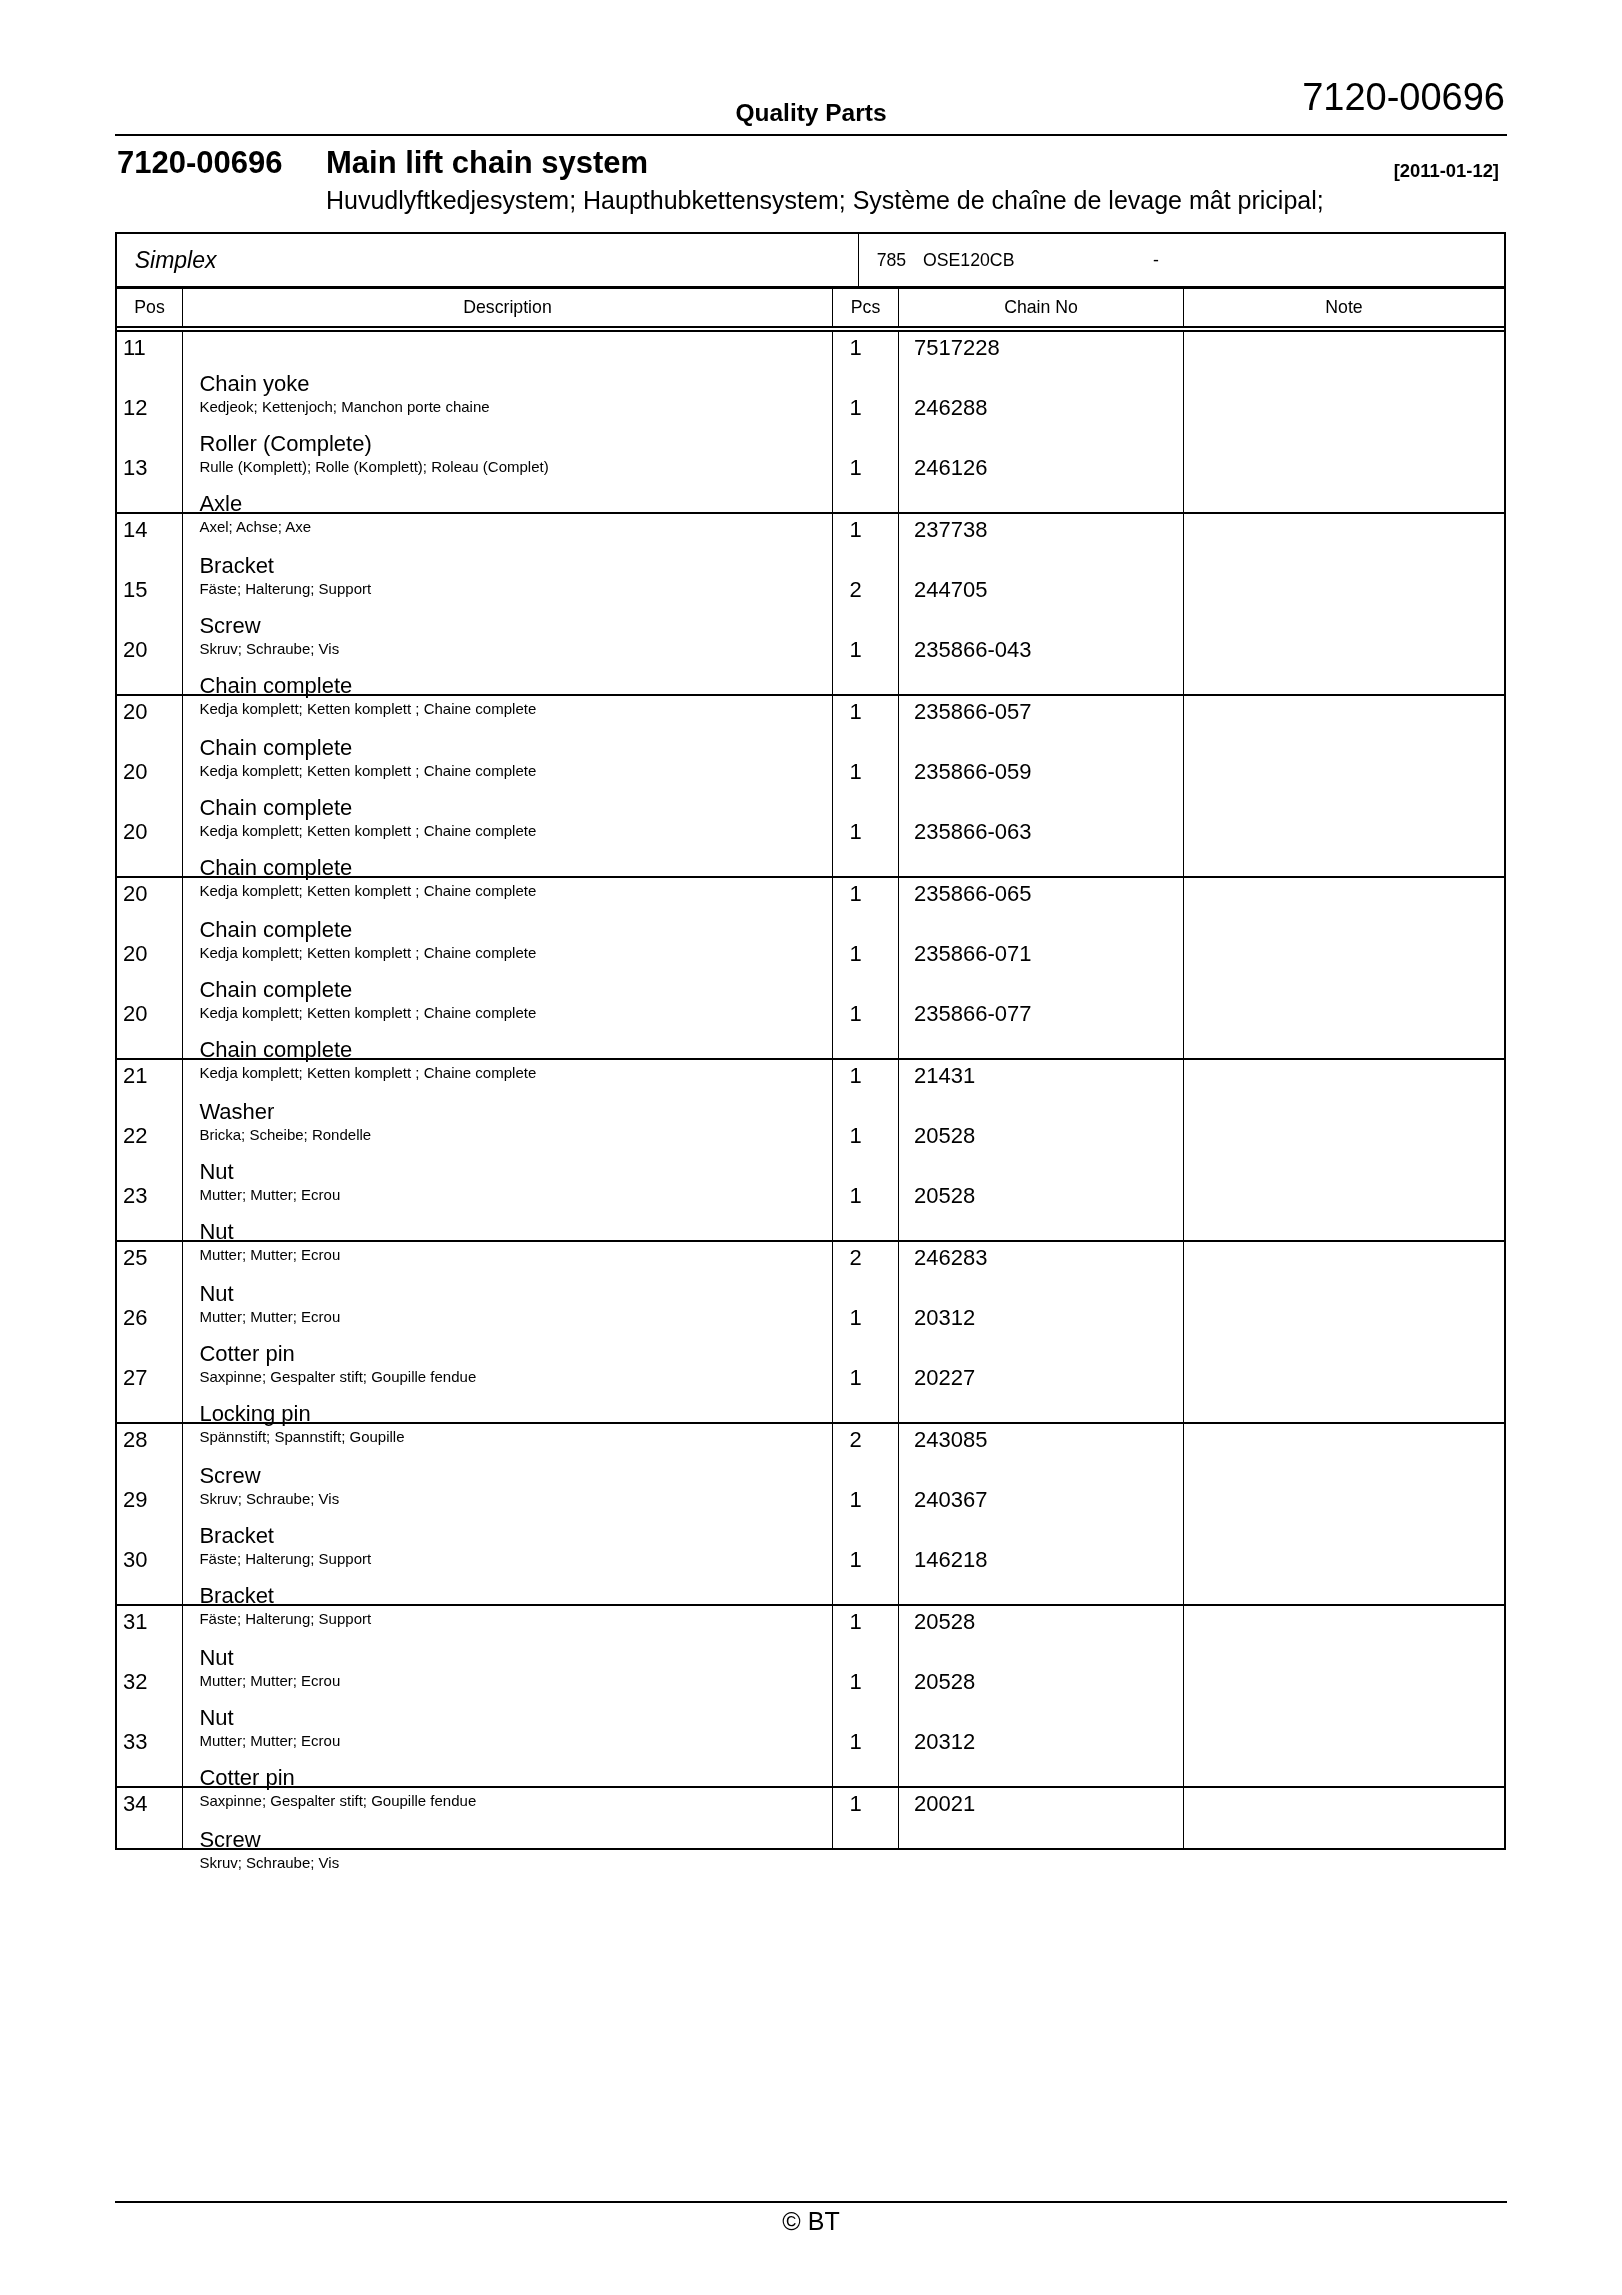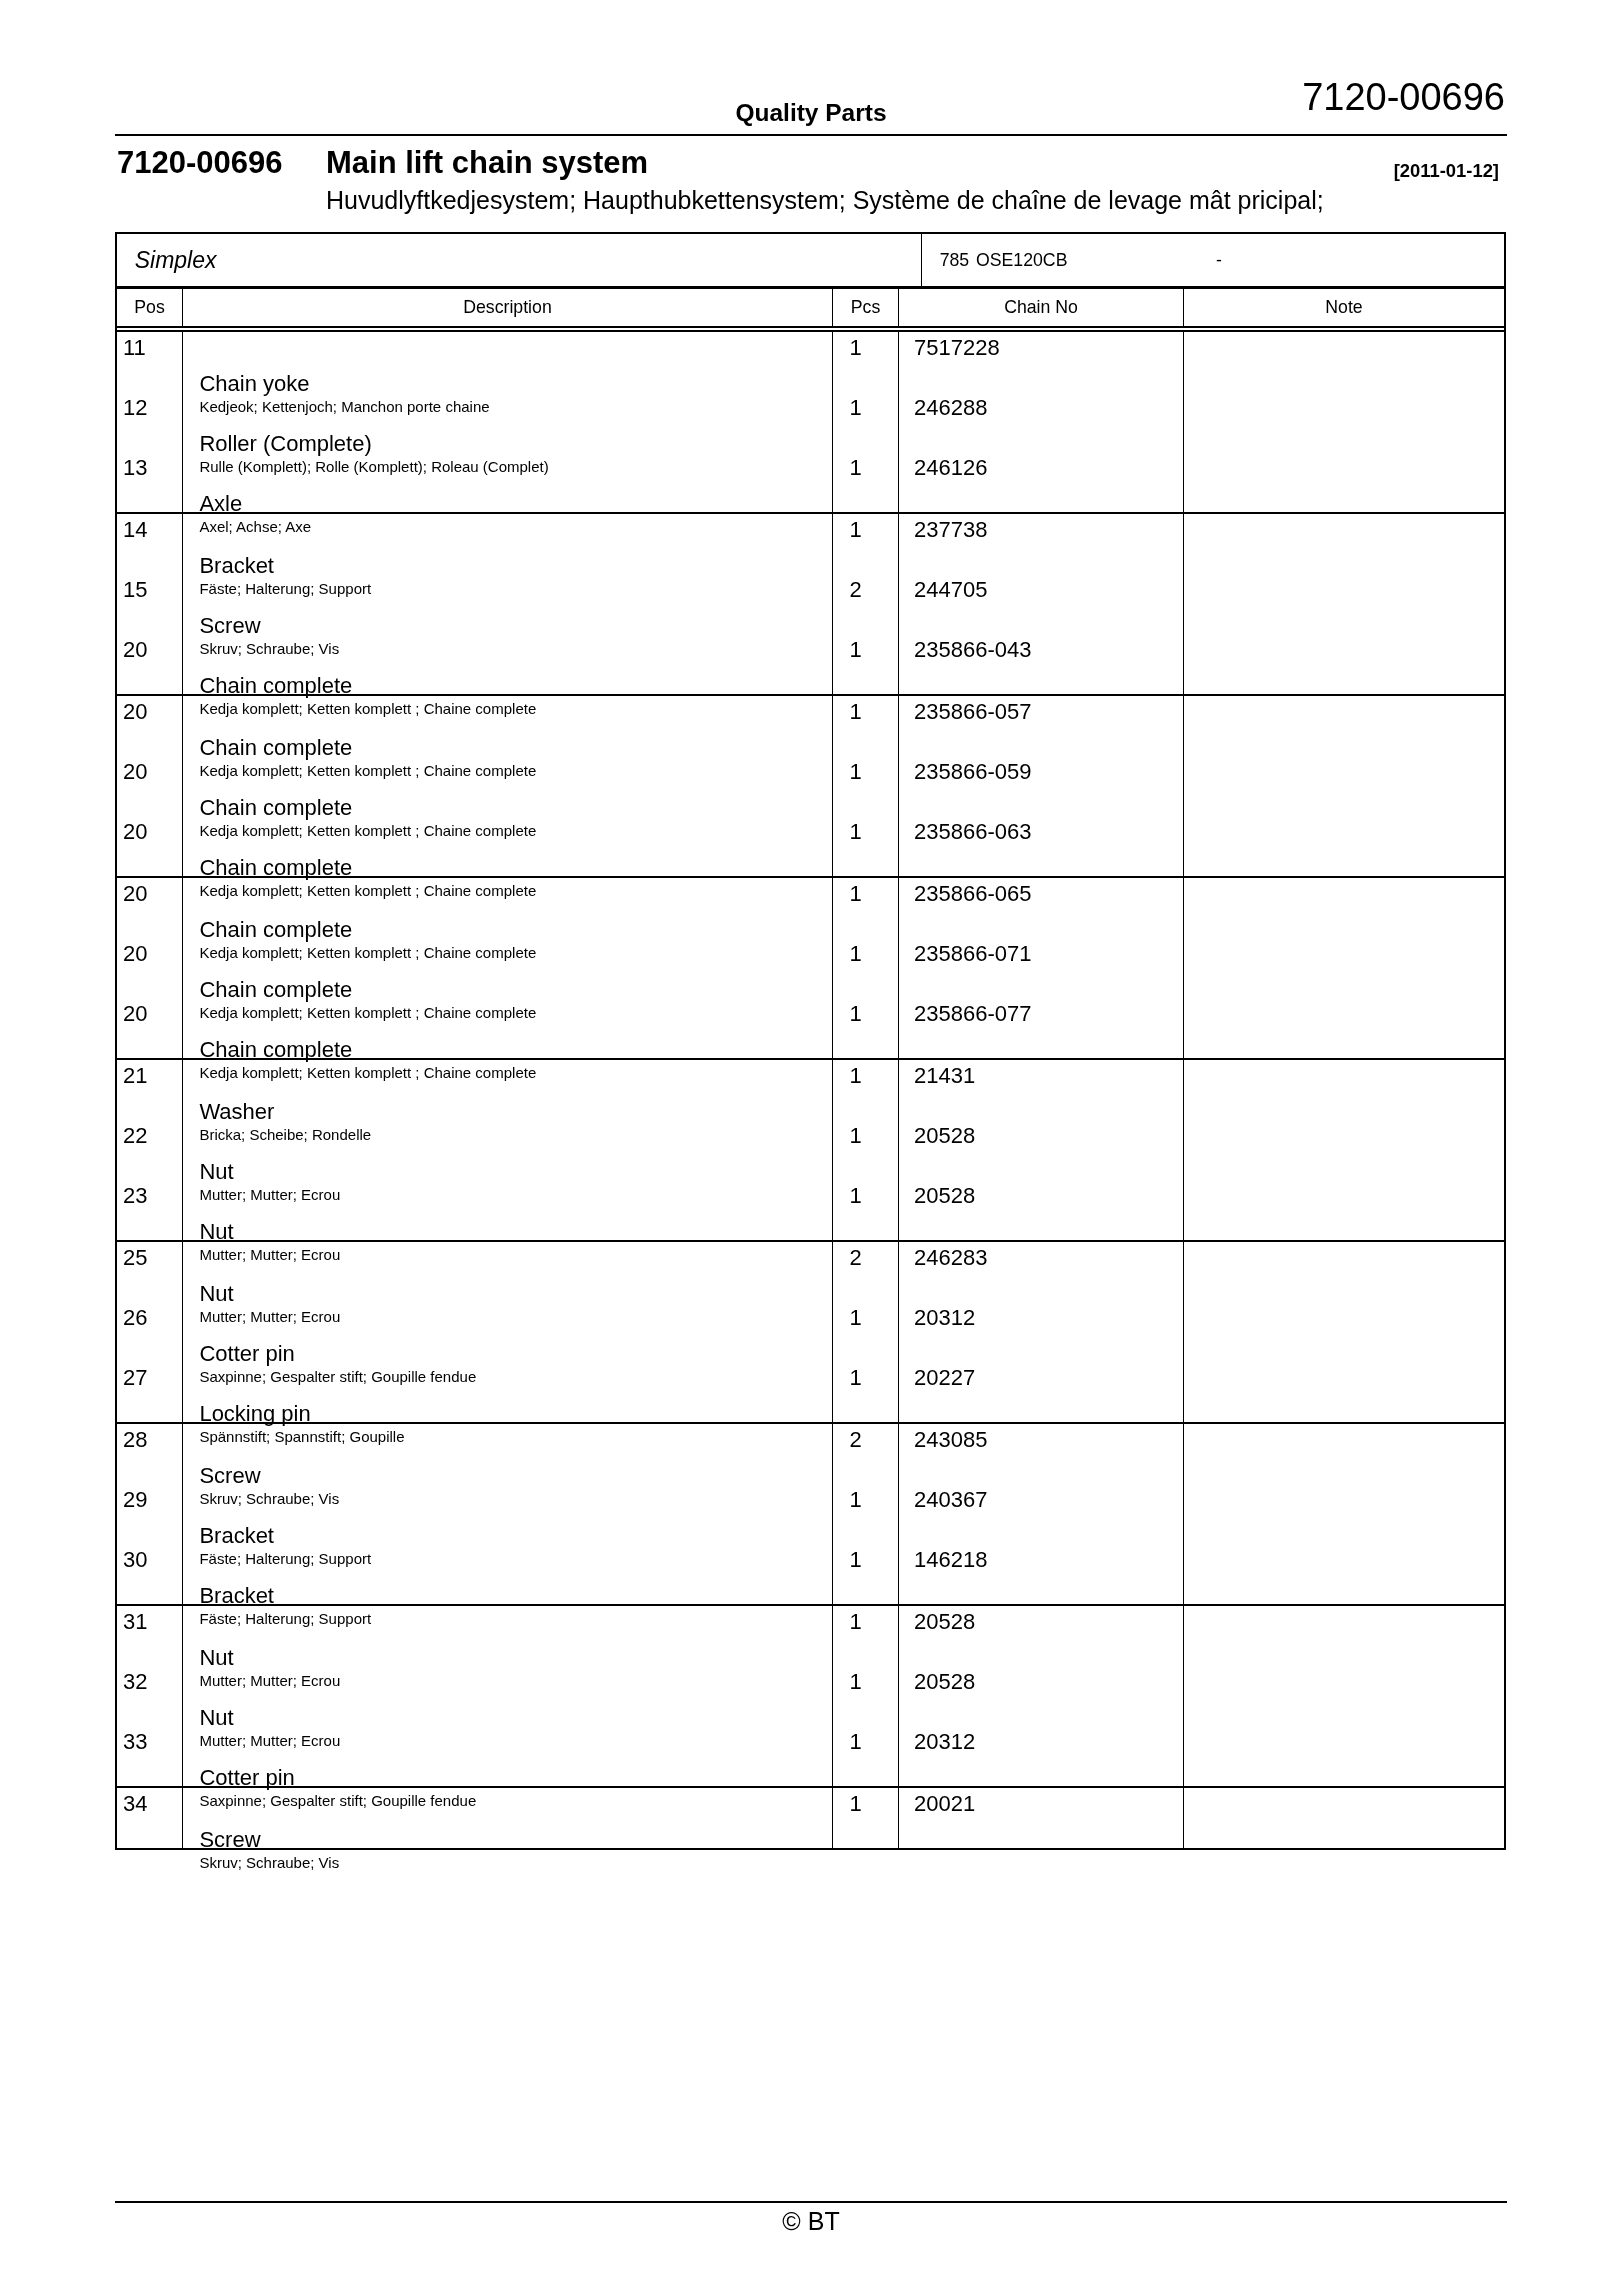--- a/index.html
+++ b/index.html
@@ -11,21 +11,21 @@
   #hdr-right { right: 117px; top: 75px; font-size: 38px; line-height: 44px; }
   #hdr-rule { left: 115px; top: 134px; width: 1392px; height: 0; border-top: 2.7px solid #000; }
 
   #title-num { left: 117px; top: 144px; font-weight: bold; font-size: 31px; line-height: 38px; }
   #title-text { left: 326px; top: 144px; font-weight: bold; font-size: 31px; line-height: 38px; }
   #title-date { right: 123px; top: 159px; font-weight: bold; font-size: 18.4px; line-height: 23px; }
   #subtitle { left: 326px; top: 185px; font-size: 25px; line-height: 31px; }
 
   #table { position: absolute; left: 115px; top: 232px; width: 1391px; border: 2.7px solid #000; box-sizing: border-box; }
   .model-row { display: flex; height: 52px; border-bottom: 3.4px solid #000; }
-  .model-left { width: 805px; border-right: 1.4px solid #000; font-style: italic; font-size: 23px; line-height: 52px; padding-left: 17.7px; box-sizing: border-box; }
+  .model-left { width: 742px; border-right: 1.4px solid #000; font-style: italic; font-size: 23px; line-height: 52px; padding-left: 17.7px; box-sizing: border-box; }
   .model-right { flex: 1; font-size: 17.7px; line-height: 52px; position: relative; }
   .model-right span { position: absolute; top: 0; }
 
   .col-head { display: flex; height: 37px; border-bottom: 6.1px double #000; box-sizing: content-box; }
   .ch { font-size: 17.7px; line-height: 37px; text-align: center; border-right: 1.4px solid #000; box-sizing: border-box; }
   .c-pos { width: 66px; }
   .c-desc { width: 650px; }
   .c-pcs { width: 66px; }
   .c-part { width: 285px; }
   .c-note { flex: 1; border-right: none !important; }
@@ -55,21 +55,21 @@
 <div class="abs" id="title-num">7120-00696</div>
 <div class="abs" id="title-text">Main lift chain system</div>
 <div class="abs" id="title-date">[2011-01-12]</div>
 <div class="abs" id="subtitle">Huvudlyftkedjesystem; Haupthubkettensystem; Système de chaîne de levage mât pricipal;</div>
 
 <div id="table">
   <div class="model-row">
     <div class="model-left">Simplex</div>
     <div class="model-right">
       <span style="left:17.7px">785</span>
-      <span style="left:54px">OSE120CB</span>
+      <span style="left:64px">OSE120CB</span>
       <span style="left:294px">-</span>
     </div>
   </div>
 
   <div class="col-head">
     <div class="ch c-pos">Pos</div>
     <div class="ch c-desc">Description</div>
     <div class="ch c-pcs">Pcs</div>
     <div class="ch c-part">Chain No</div>
     <div class="ch c-note">Note</div>

